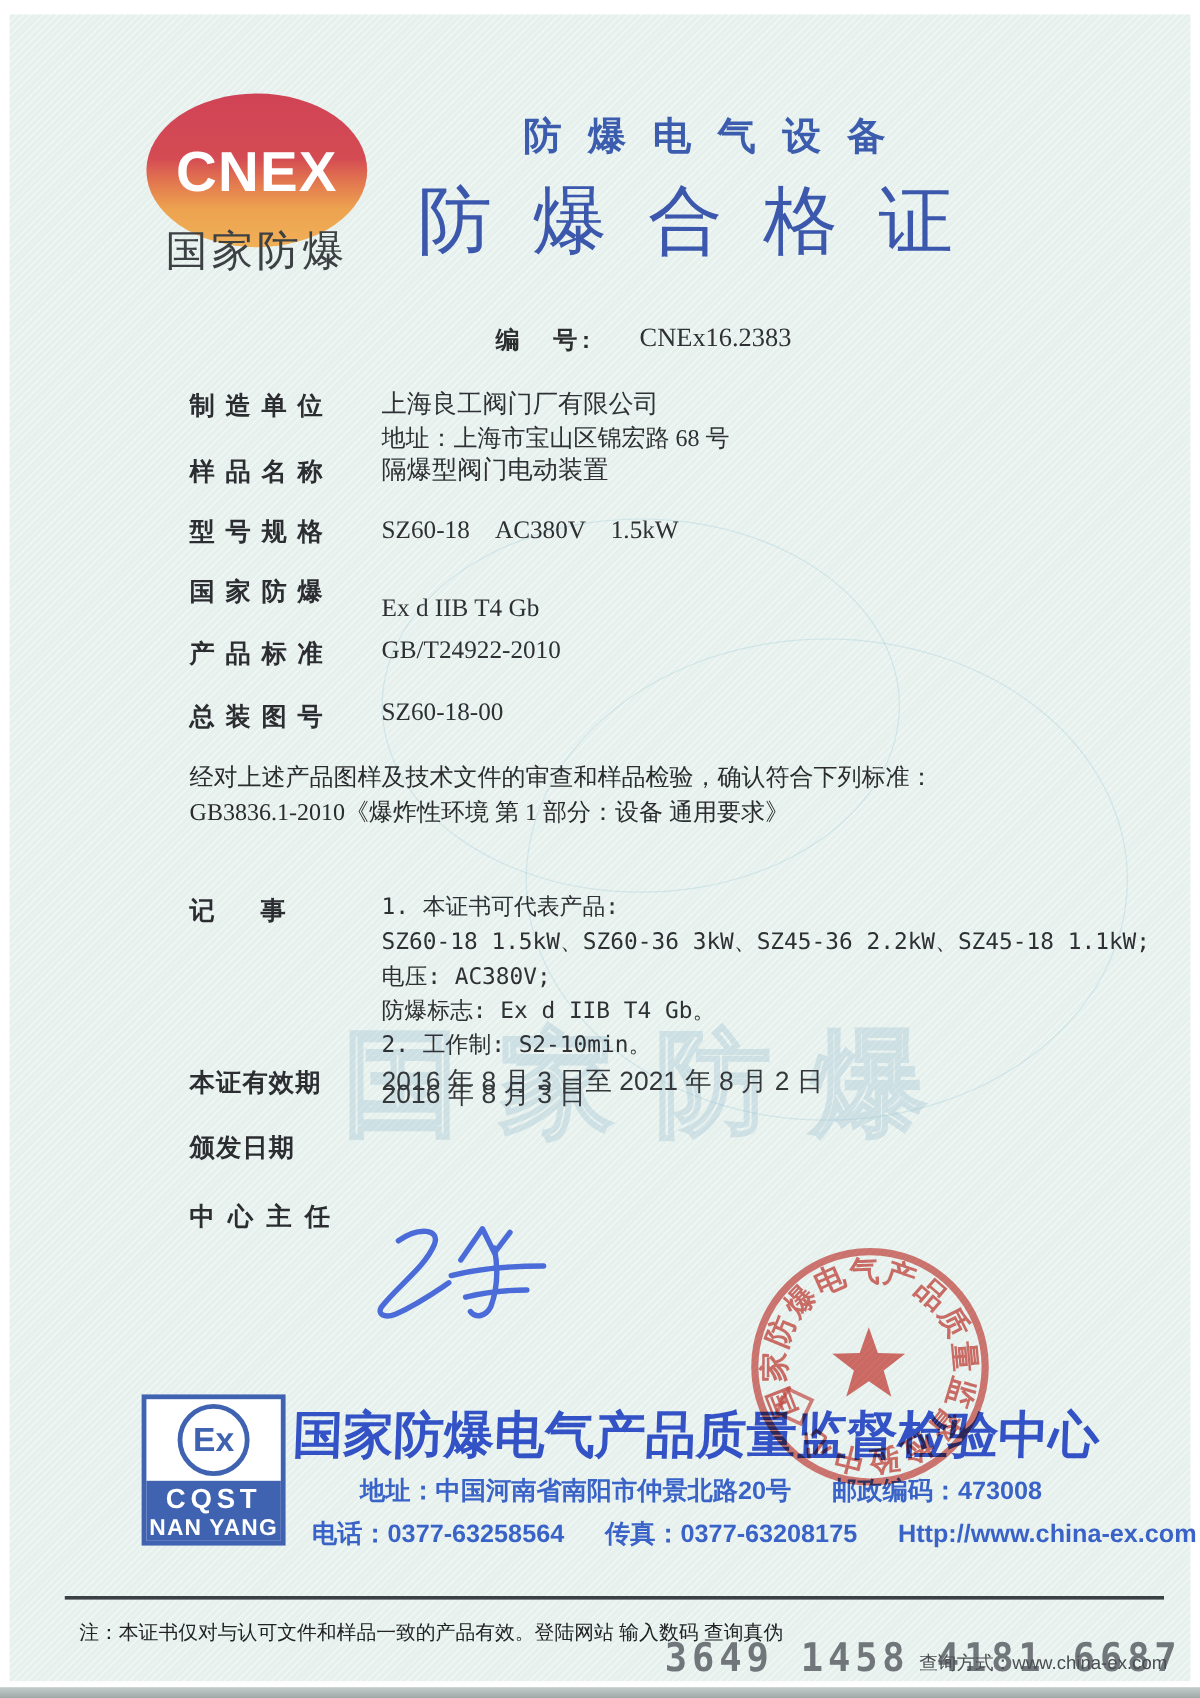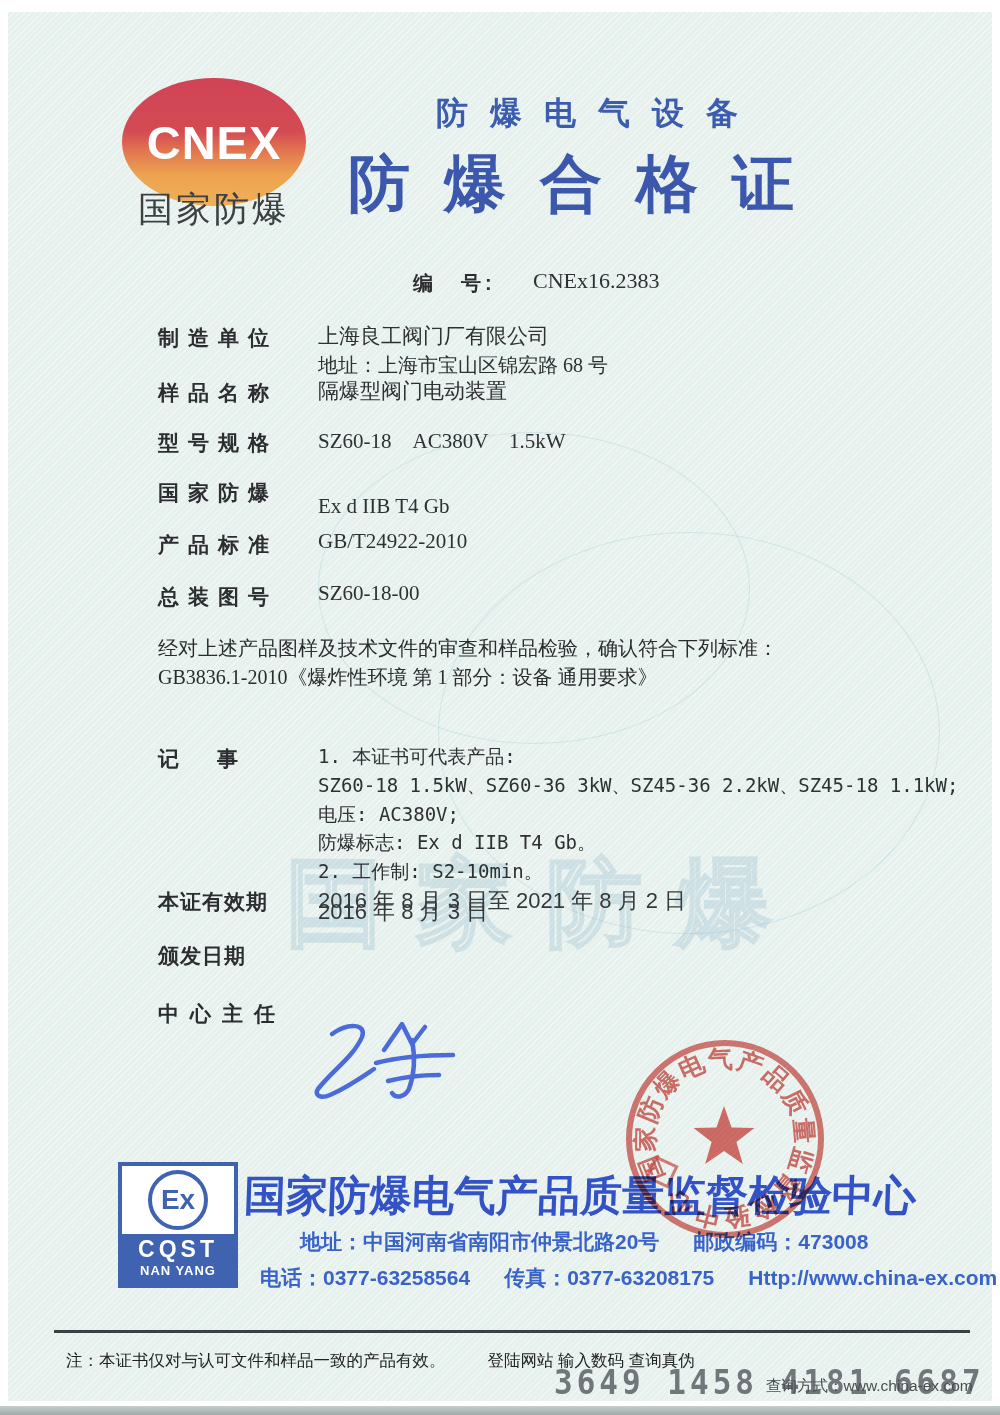--- a/index.html
+++ b/index.html
@@ -41,21 +41,21 @@
     font-size:35px; color:#3d4144; font-weight:500; letter-spacing:3px;
   }
 
   .supertitle {
     position:absolute; left:428px; top:80px;
     font-size:32px; font-weight:700; letter-spacing:22px;
     color:#3c5dae; white-space:nowrap;
   }
   .main-title {
     position:absolute; left:340px; top:130px;
-    font-size:62px; font-weight:700; letter-spacing:34px;
+    font-size:62px; font-weight:400; letter-spacing:34px;
     color:#3c58ac; white-space:nowrap;
   }
   .certno-label {
     position:absolute; left:405px; top:258px;
     font-size:20px; font-weight:600; color:#2b2d2f; letter-spacing:4px;
   }
   .certno-value {
     position:absolute; left:525px; top:256px;
     font-family:"Liberation Serif", serif; font-size:22px; color:#2e3033;
   }
@@ -97,36 +97,36 @@
   .cqst-circle {
     width:52px; height:52px; border:4px solid #3f63b0; border-radius:50%;
     display:flex; align-items:center; justify-content:center; margin-top:4px;
   }
   .cqst-ex { color:#3f63b0; font-size:28px; font-weight:800; }
   .cqst-bottom {
     position:absolute; left:0; right:0; bottom:0; height:50px; background:#3f63b0;
     color:#ffffff; text-align:center;
   }
   .cqst-l1 { font-size:23px; letter-spacing:4px; font-weight:600; margin-top:2px; }
-  .cqst-l2 { font-size:13px; font-weight:700; letter-spacing:1px; }
+  .cqst-l2 { font-size:19px; font-weight:700; letter-spacing:1px; }
 
   .org-name {
     position:absolute; left:236px; top:1156px;
     font-family:"DejaVu Serif", serif; font-size:42px; font-weight:700;
     color:#3352c5; white-space:nowrap; transform:skewX(-2deg);
   }
   .org-line { position:absolute; font-size:21px; font-weight:700; color:#3a63c8; white-space:nowrap; }
   .org-line .gap { margin-left:34px; }
 
   .rule { position:absolute; left:46px; top:1318px; width:916px; height:3px; background:#3b4045; }
   .note {
     position:absolute; left:58px; top:1338px;
     font-size:16.5px; color:#202224; font-weight:500; white-space:nowrap;
   }
-  .note .gap { margin-left:42px; }
+  .note .gap { }
   .code {
     position:absolute; left:546px; top:1352px;
     font-family:"DejaVu Sans Mono", monospace; font-size:31px; font-weight:700;
     color:#71767b; letter-spacing:4px; transform:scaleY(1.06); white-space:pre;
   }
   .query {
     position:absolute; left:758px; top:1364px;
     font-size:15.5px; color:#4a4d50; white-space:nowrap;
   }
 </style>

